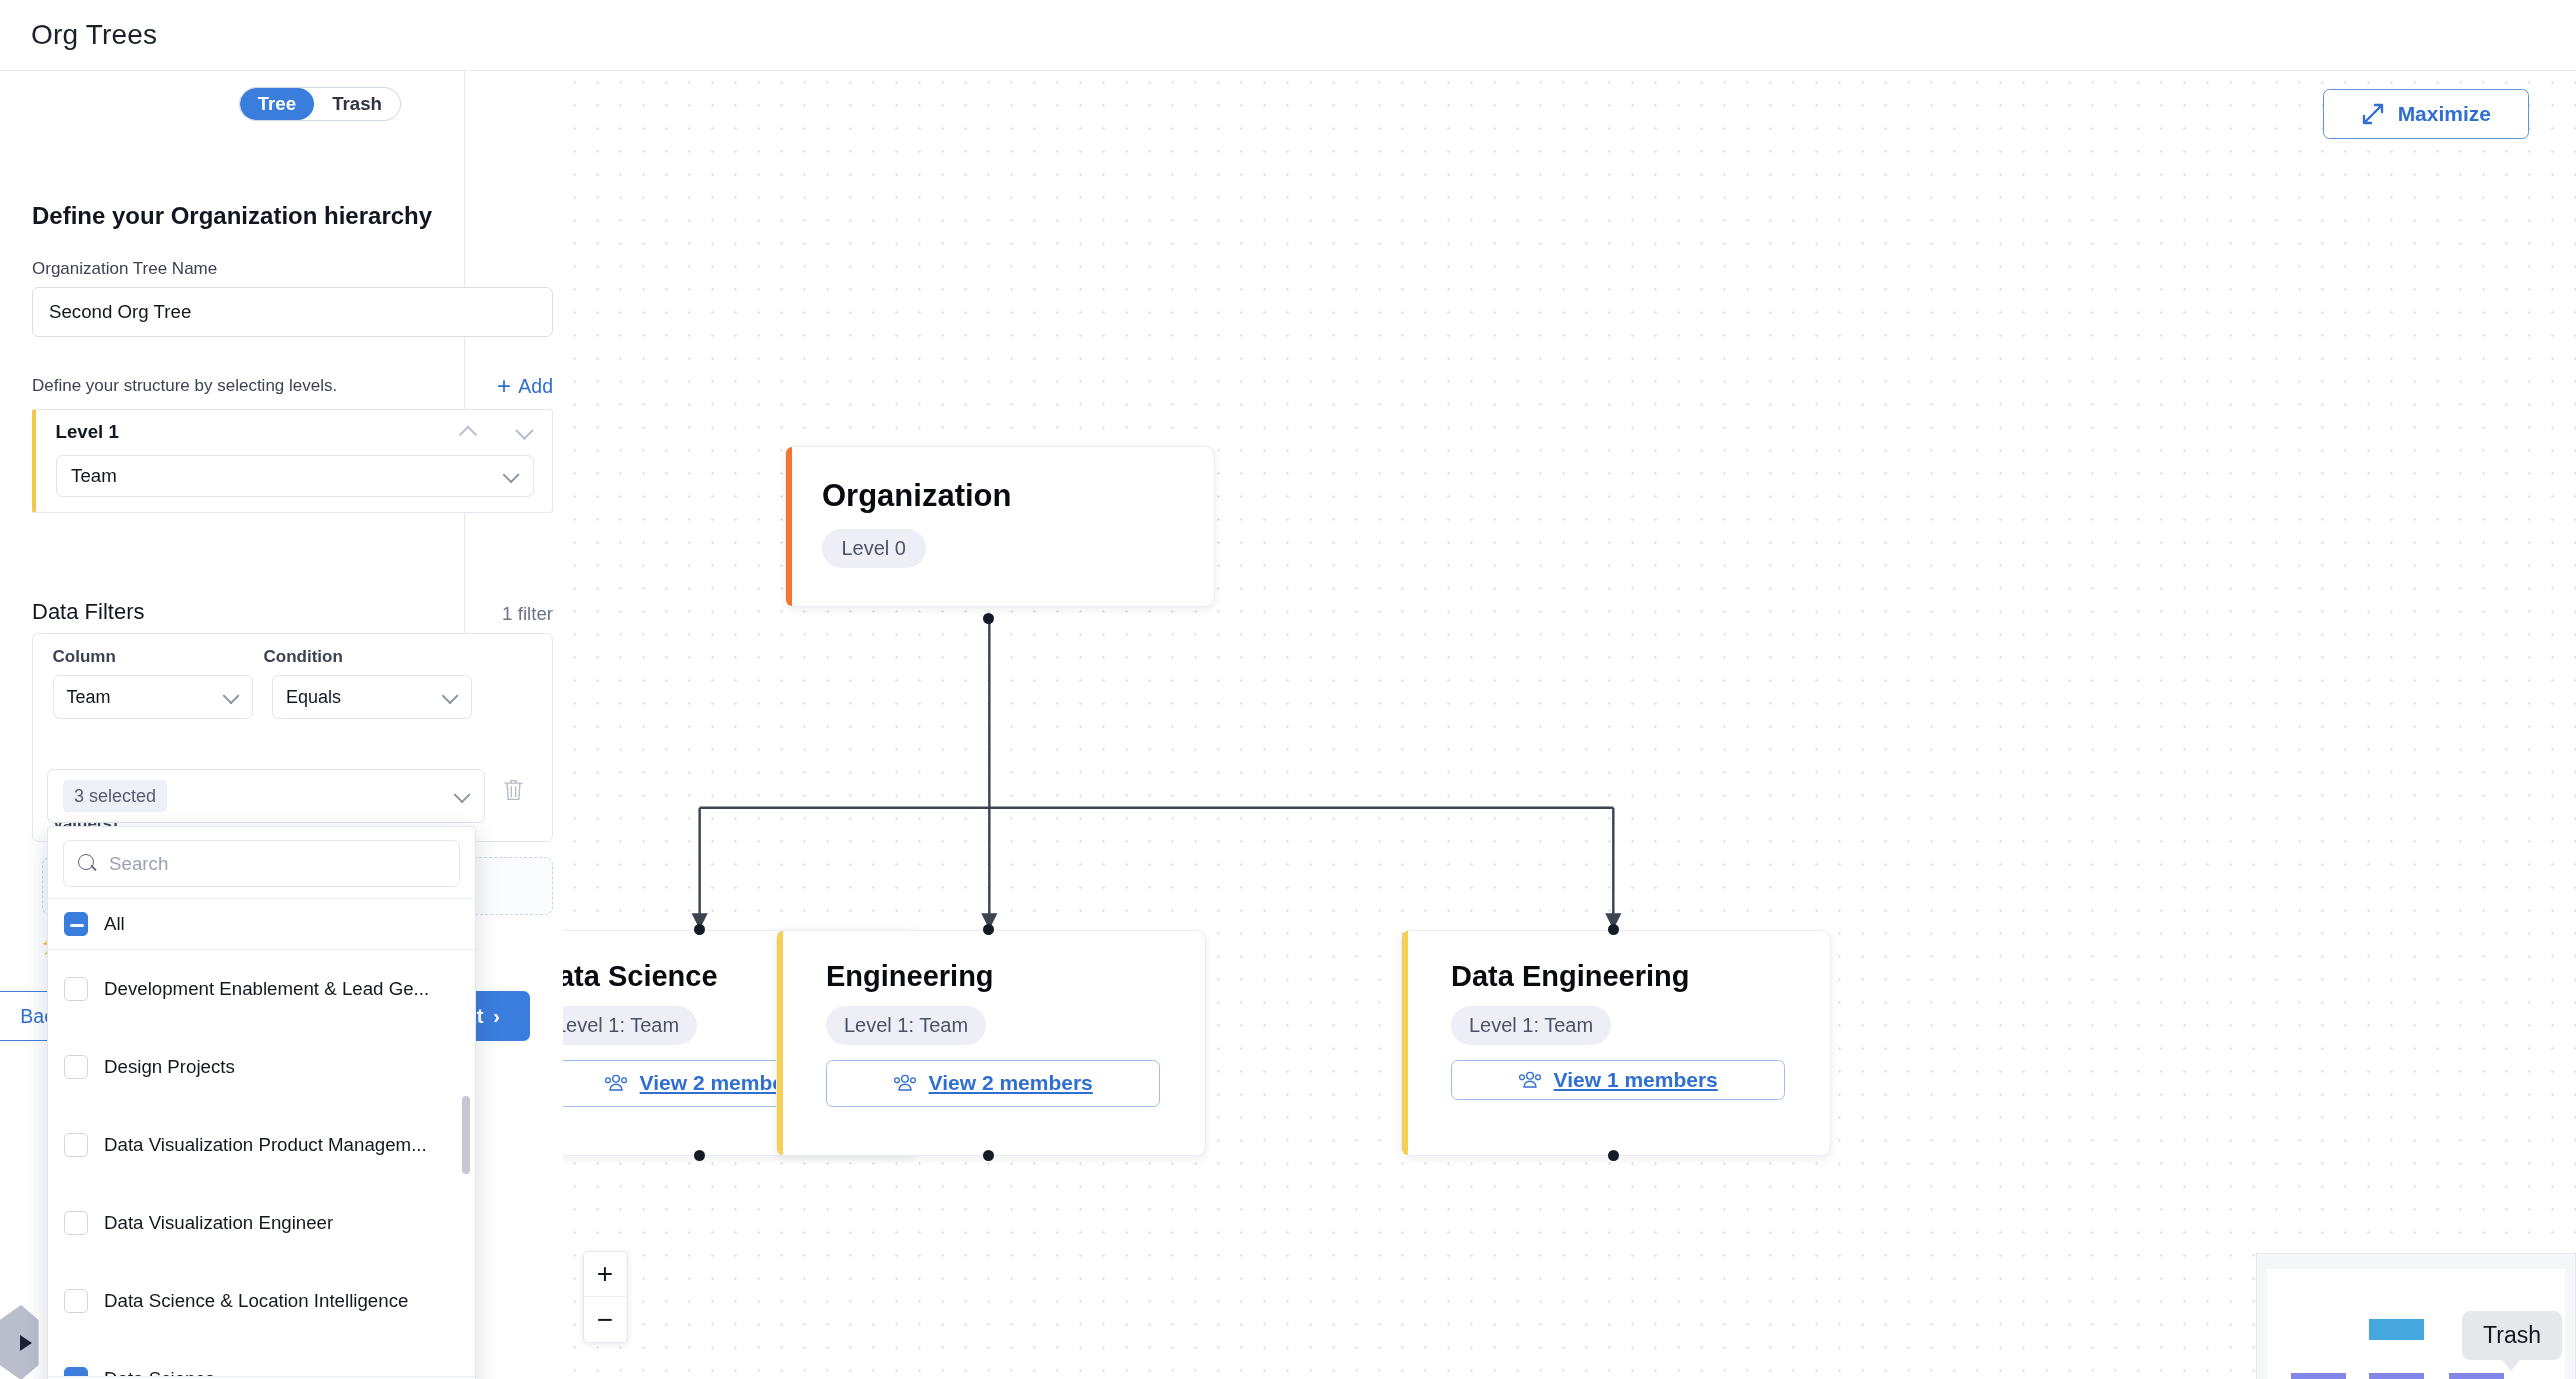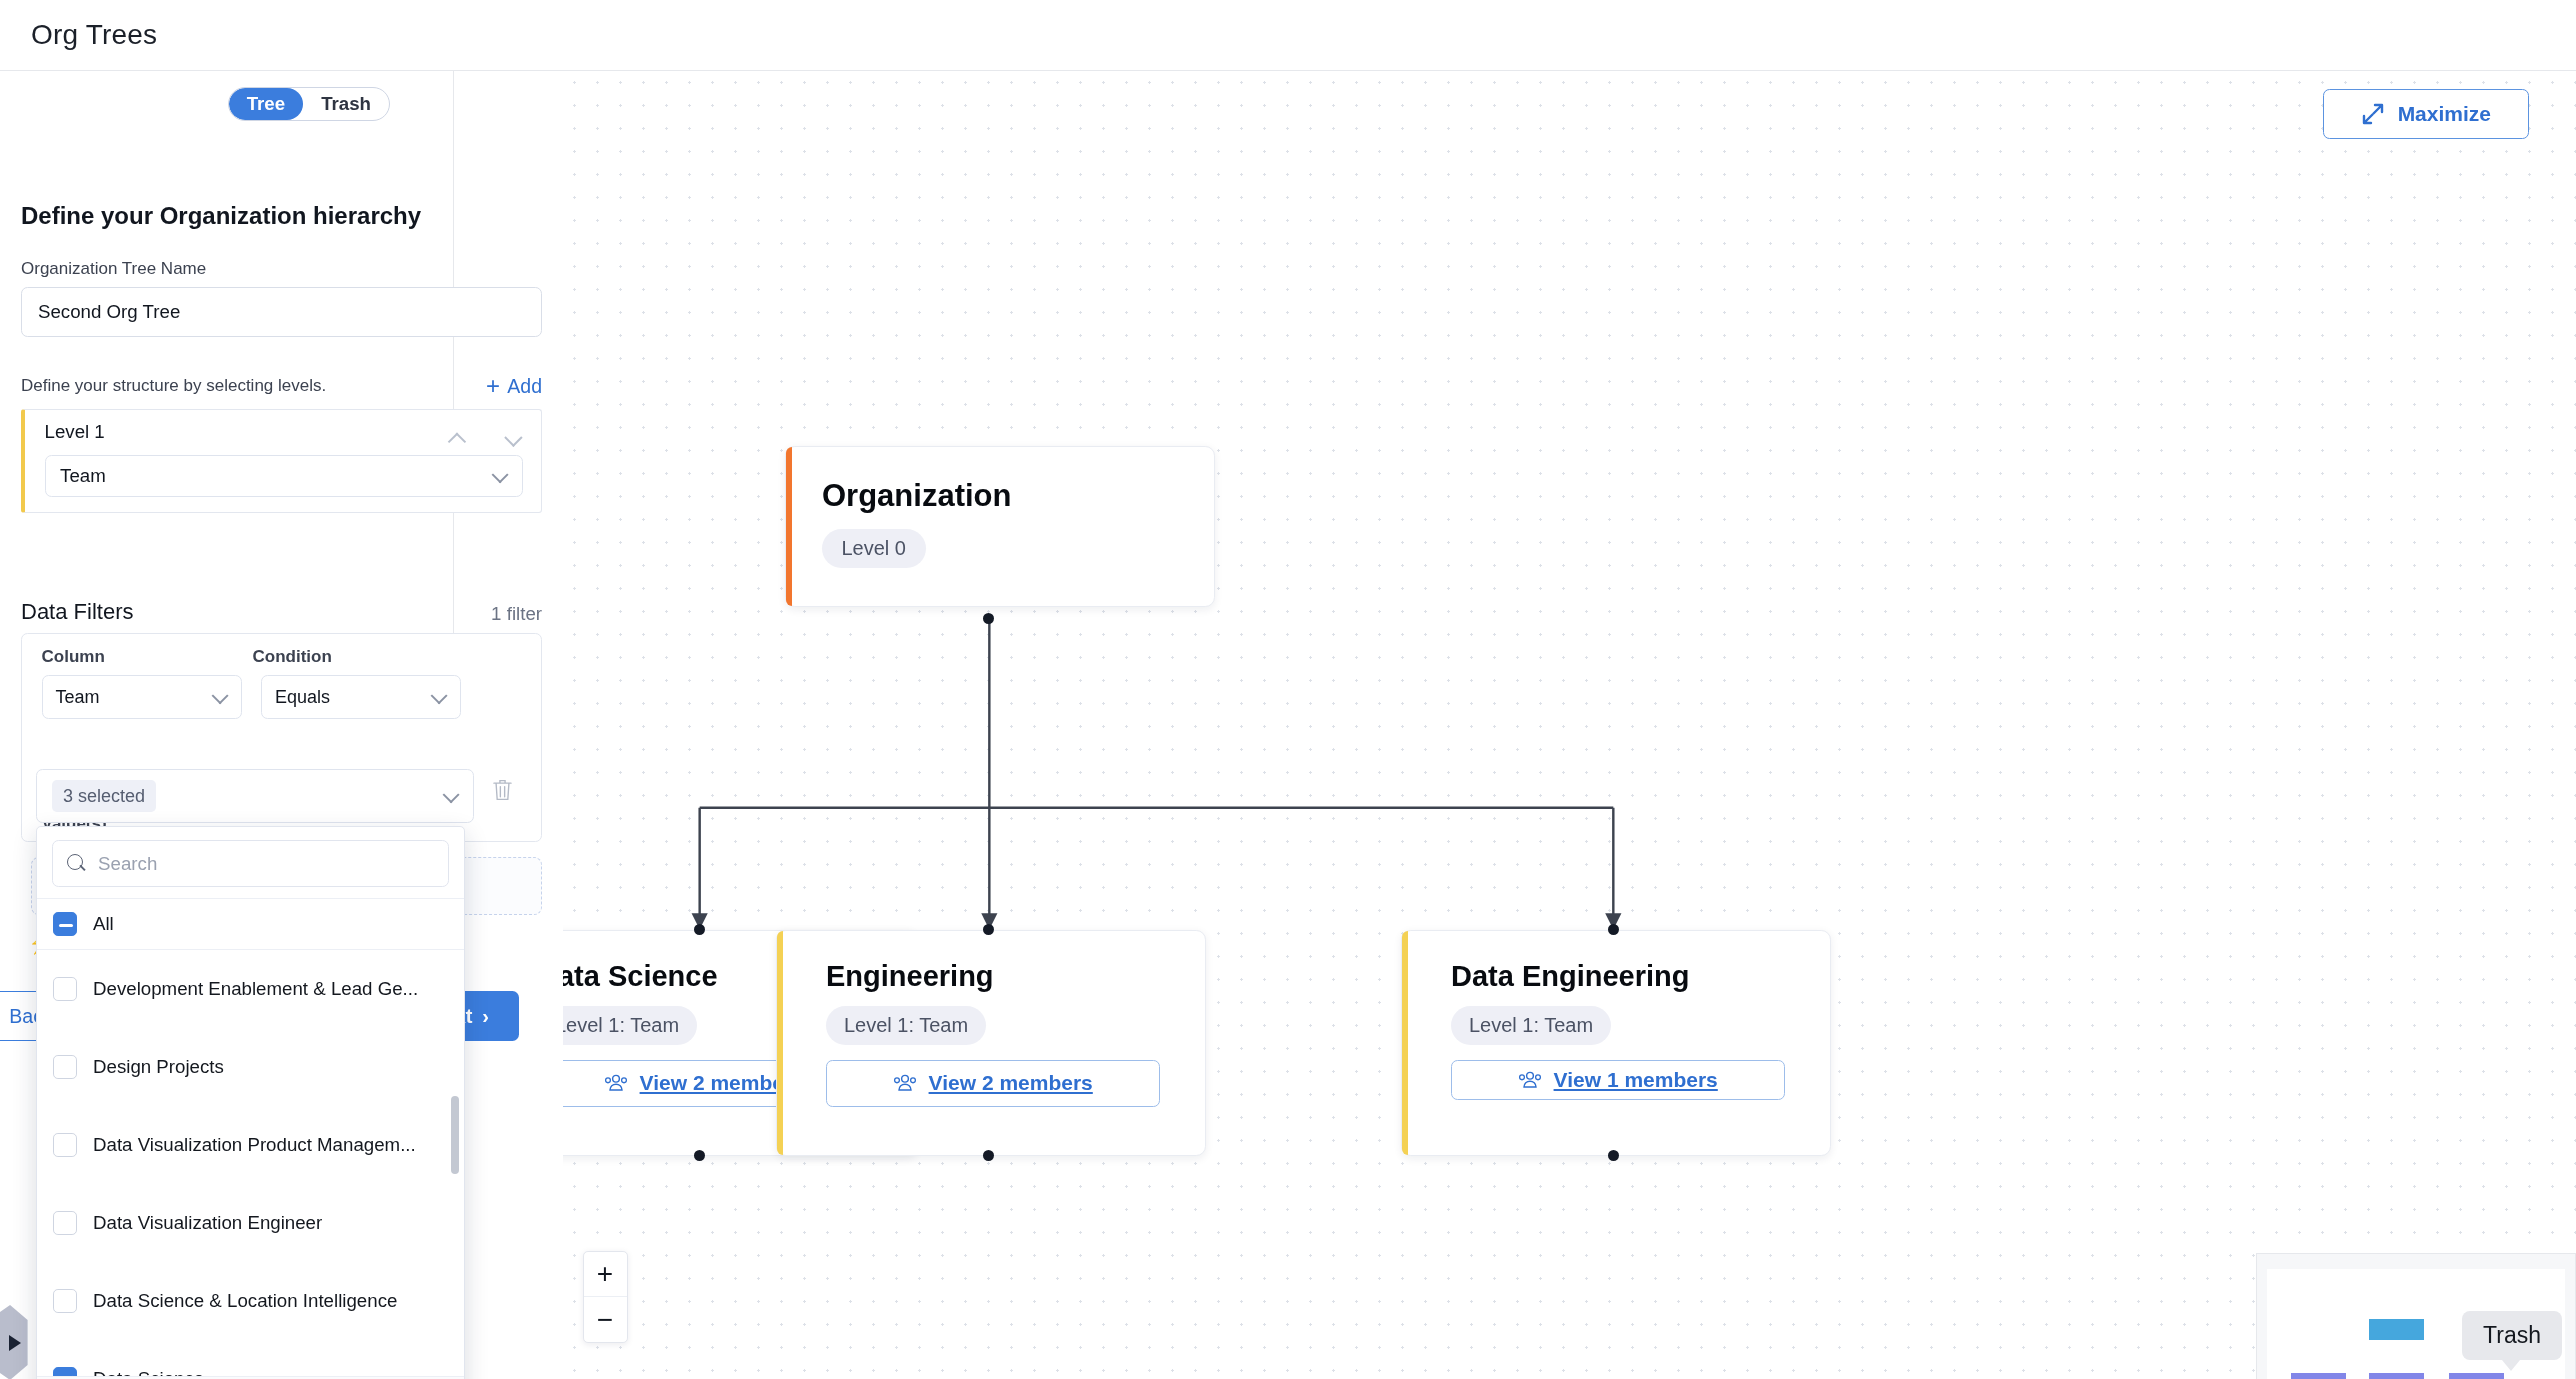--- a/index.html
+++ b/index.html
@@ -14,21 +14,21 @@
   
   .topbar {
     position: absolute; left: 0; top: 0; width: 2576px; height: 71px;
     background: #fff; border-bottom: 0.8px solid #e6e8ec;
     display: flex; align-items: center;
   }
   .page-title { font-size: 28px; color: #1b2029; font-weight: 400; padding-left: 31px; letter-spacing: 0.2px; }
 
   
   .leftpanel {
-    position: absolute; left: 0; top: 71px; width: 454px; height: 1308px;
+    position: absolute; left: 11px; top: 71px; width: 454px; height: 1308px;
     background: #ffffff; border-right: 0.8px solid #e6e8ec; overflow: visible;
   }
   .toggle-wrap { position: absolute; right: 63px; top: 16px; }
   .seg {
     display: inline-flex; border: 0.8px solid #cfd6e4; border-radius: 811px;
     background: #fff; overflow: hidden; height: 34px;
   }
   .seg > div {
     display: flex; align-items: center; justify-content: center;
     font-size: 18.7px; font-weight: bold; padding: 0 18px; cursor: pointer;
@@ -49,21 +49,21 @@
 
   .define-row { position: absolute; left: 21px; top: 303px; width: 521px; display: flex; align-items: center; justify-content: space-between; }
   .define-row .lbl { font-size: 17px; }
   .addbtn { display: flex; align-items: center; gap: 7.3px; color: #2f6fd0; font-size: 19.5px; cursor: pointer; }
   .addbtn .plus { font-size: 24px; line-height: 1; font-weight: 500; }
 
   .levelcard {
     position: absolute; left: 21px; top: 338px; width: 521px; height: 104px;
     border: 0.8px solid #e3e7ef; border-left: 4.9px solid #f2c94c; border-radius: 3.2px; background: #fff;
   }
-  .level-head { display: flex; align-items: flex-end; justify-content: space-between; padding: 11.4px 18px 0 19.5px; }
+  .level-head { display: flex; align-items: center; justify-content: space-between; padding: 11.4px 18px 0 19.5px; font-weight: bold; }
   .level-head .t { font-size: 18.7px; color: #11161f; }
   .chevs { display: flex; gap: 39px; color: #b9c0cd; }
   .chev { width: 18px; height: 9.7px; position: relative; cursor: pointer; }
   .chev:before {
     content: ""; position: absolute; left: 1.6px; top: 0.8px; width: 11.4px; height: 11.4px;
     border-left: 2px solid #b9c0cd; border-bottom: 2px solid #b9c0cd;
   }
   .chev.up:before { transform: rotate(135deg); }
   .chev.down:before { transform: rotate(-45deg); top: -3.2px; }
   .selbox {

